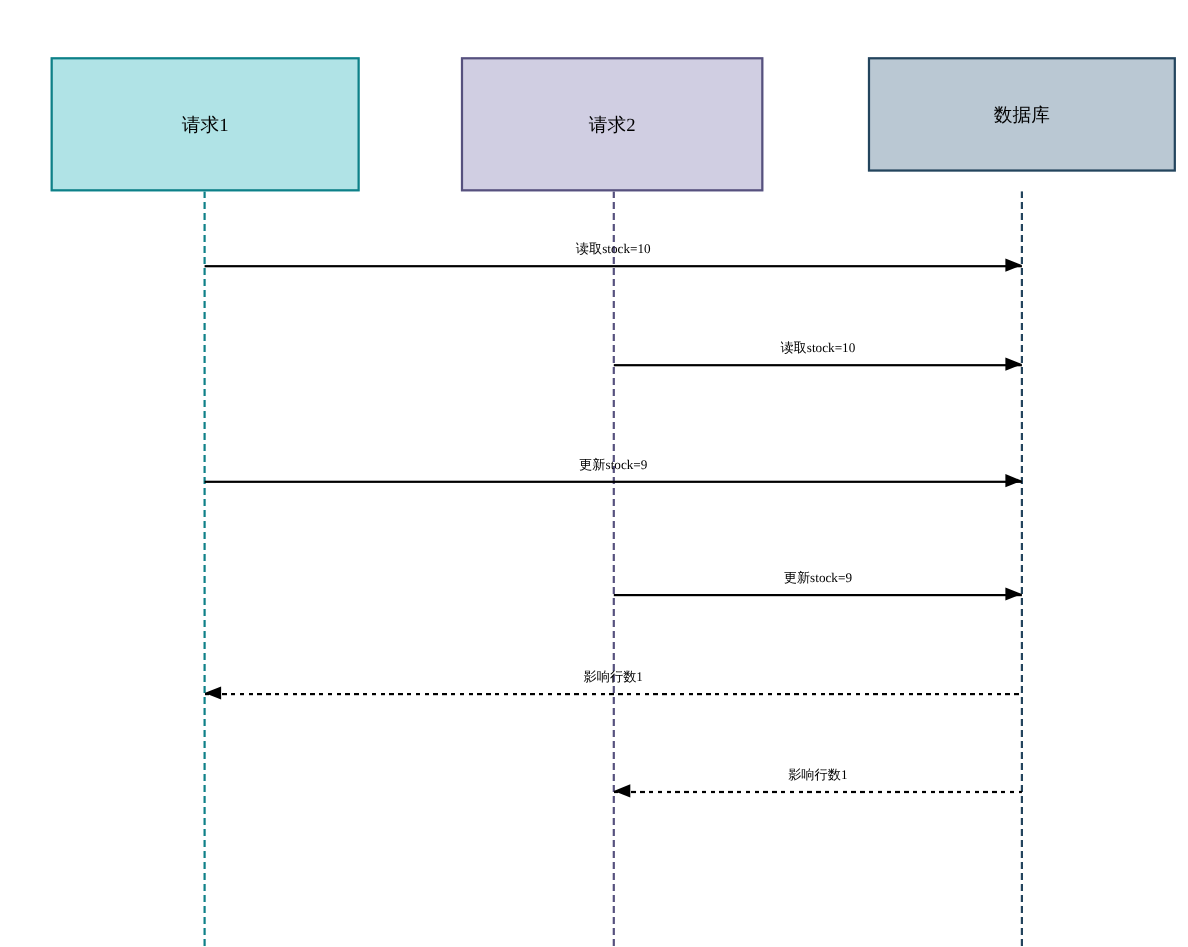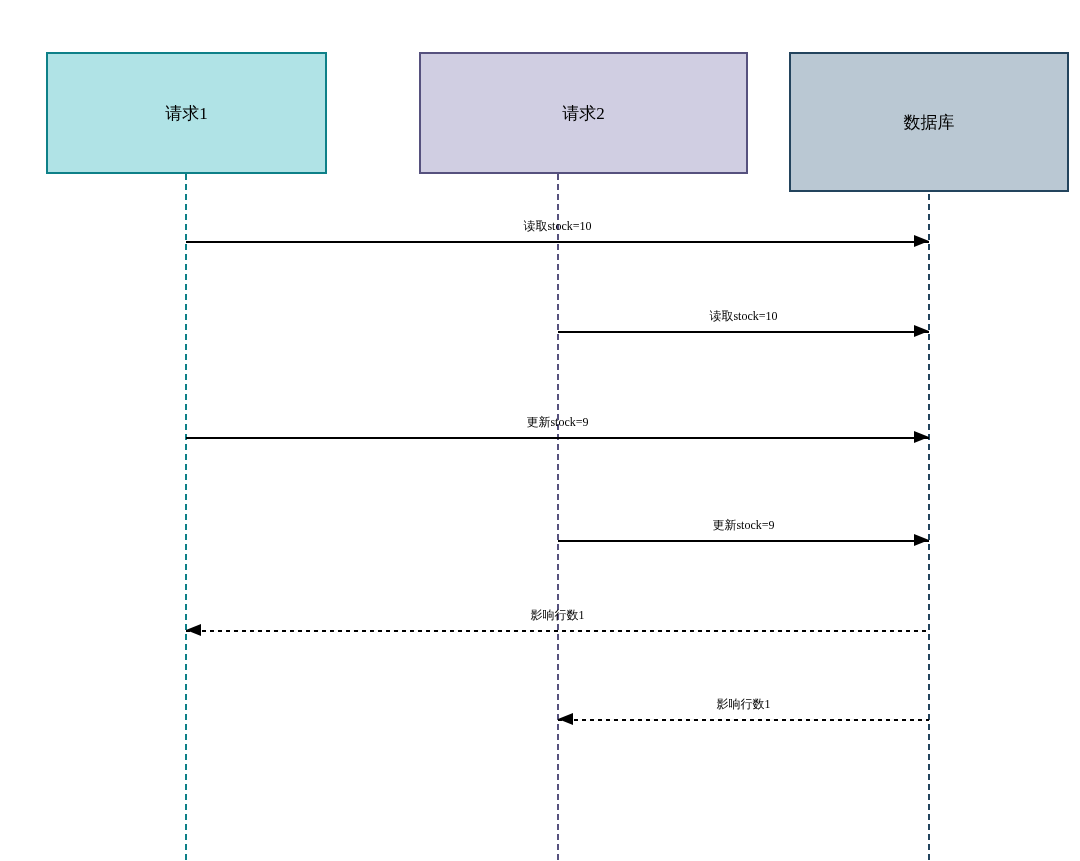--- a/index.html
+++ b/index.html
@@ -55,25 +55,25 @@
 </style>
 </head>
 <body>
 
 <div class="canvas" id="canvas" style="width: 1080px; height: 861px; background: rgb(255, 255, 255);">
     <div class="lifeline" style="left: 169px; top: 174px; height: 687px; background-image: repeating-linear-gradient(rgb(14, 128, 136) 0px, rgb(14, 128, 136) 6px, transparent 6px, transparent 10px);"></div>
     <div class="actor-box" style="left: 30px; top: 52px; width: 281px; height: 122px; background-color: rgb(176, 227, 230); border-color: rgb(14, 128, 136);">
       <span class="actor-label">请求1</span>
     </div>
     <div class="lifeline" style="left: 541px; top: 174px; height: 687px; background-image: repeating-linear-gradient(rgb(86, 81, 126) 0px, rgb(86, 81, 126) 6px, transparent 6px, transparent 10px);"></div>
-    <div class="actor-box" style="left: 403px; top: 52px; width: 329px; height: 122px; background-color: rgb(208, 206, 226); border-color: rgb(86, 81, 126);">
+    <div class="actor-box" style="left: 403px; top: 52px; width: 275px; height: 122px; background-color: rgb(208, 206, 226); border-color: rgb(86, 81, 126);">
       <span class="actor-label">请求2</span>
     </div>
     <div class="lifeline" style="left: 912px; top: 174px; height: 687px; background-image: repeating-linear-gradient(rgb(35, 68, 93) 0px, rgb(35, 68, 93) 6px, transparent 6px, transparent 10px);"></div>
-    <div class="actor-box" style="left: 773px; top: 52px; width: 280px; height: 140px; background-color: rgb(186, 200, 211); border-color: rgb(35, 68, 93);">
+    <div class="actor-box" style="left: 773px; top: 52px; width: 280px; height: 104px; background-color: rgb(186, 200, 211); border-color: rgb(35, 68, 93);">
       <span class="actor-label">数据库</span>
     </div>
     <div class="msg-line" style="left: 170px; top: 241px; width: 743px; background-color: rgb(0, 0, 0);"></div>
     <div class="arrowhead" style="top: 235px; left: 898px; border-left: 15px solid rgb(0, 0, 0);"></div>
     <div class="msg-label" style="left: 541.5px; top: 216px; color: rgb(0, 0, 0);">读取stock=10</div>
     <div class="msg-line" style="left: 542px; top: 331px; width: 371px; background-color: rgb(0, 0, 0);"></div>
     <div class="arrowhead" style="top: 325px; left: 898px; border-left: 15px solid rgb(0, 0, 0);"></div>
     <div class="msg-label" style="left: 727.5px; top: 306px; color: rgb(0, 0, 0);">读取stock=10</div>
     <div class="msg-line" style="left: 170px; top: 437px; width: 743px; background-color: rgb(0, 0, 0);"></div>
     <div class="arrowhead" style="top: 431px; left: 898px; border-left: 15px solid rgb(0, 0, 0);"></div>

